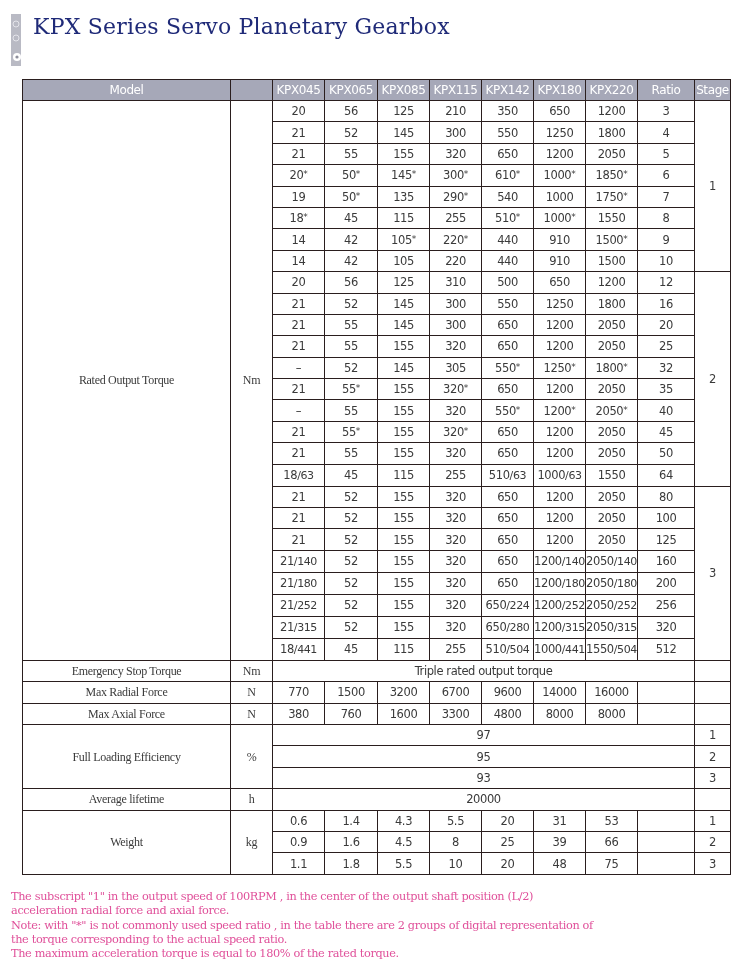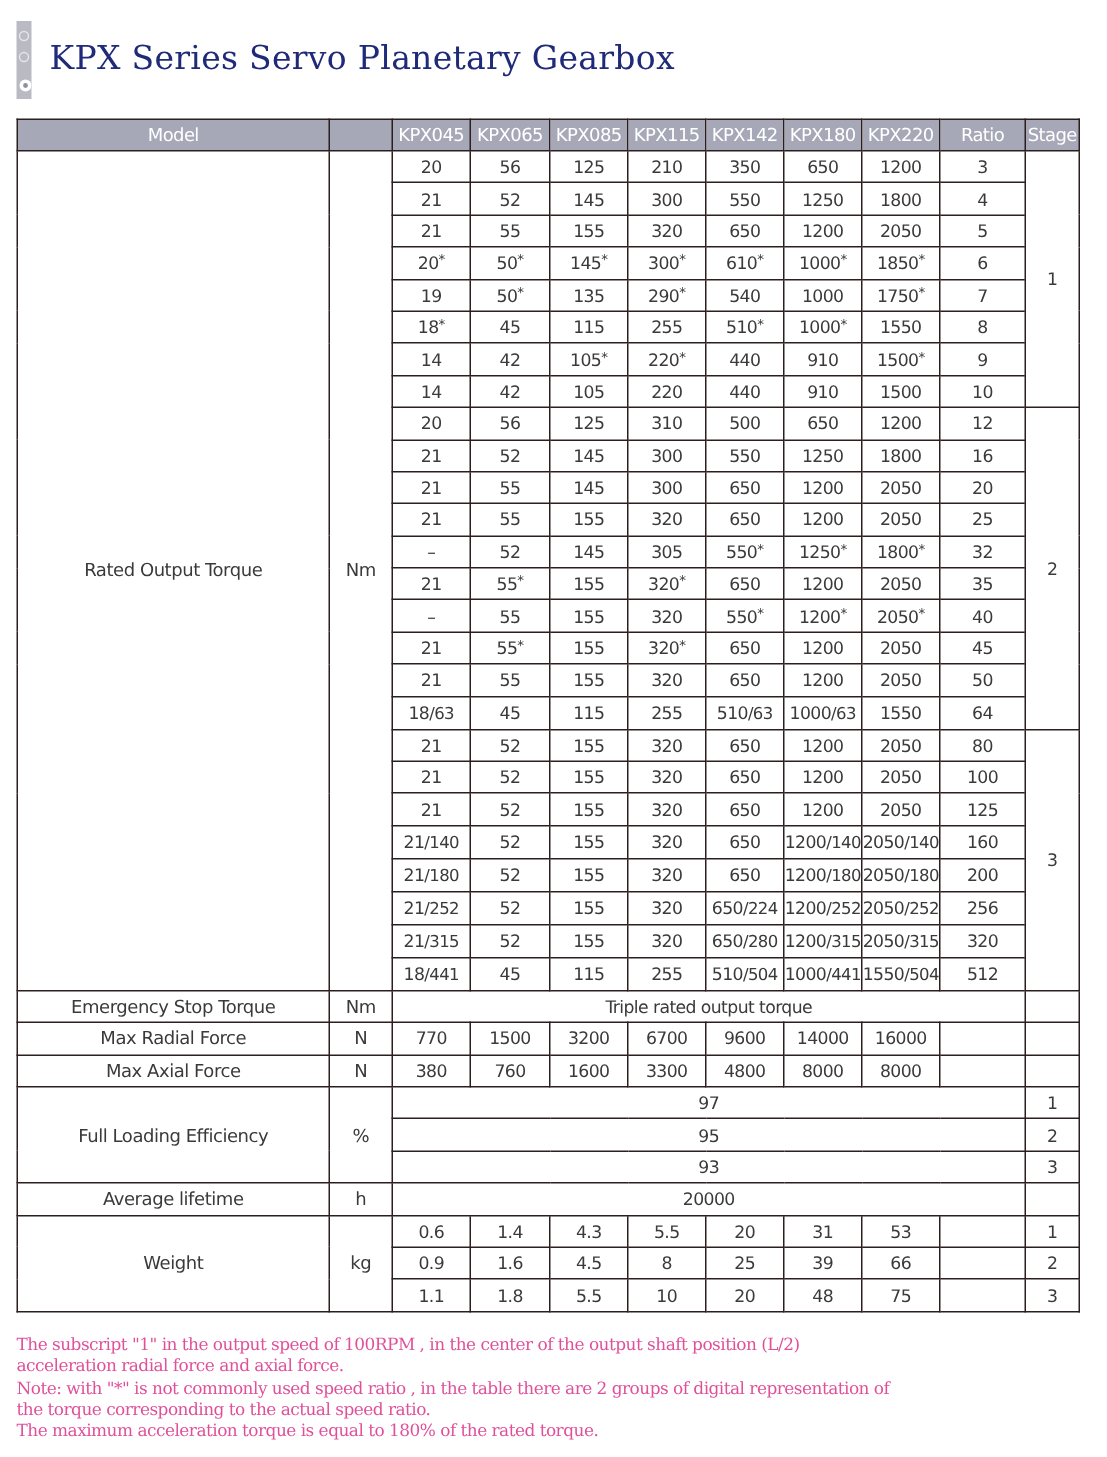--- a/index.html
+++ b/index.html
@@ -1,26 +1,26 @@
 <!DOCTYPE html>
 <html><head>
 <meta charset="utf-8">
 <style>
   html, body { margin: 0; padding: 0; background: #ffffff; }
   body { width: 738px; height: 971px; position: relative; overflow: hidden; font-family: "DejaVu Sans", sans-serif; }
-  .title-block { position: absolute; left: 11px; top: 14px; height: 52px; display: flex; align-items: center; }
+  .title-block { position: absolute; left: 11px; top: 14px; height: 52px; display: flex; align-items: flex-start; }
   .gear-strip { width: 10px; height: 52px; background: #b9bac4; position: relative; margin-right: 12px; }
   .gear-strip svg { position: absolute; left: 0; top: 0; }
   .title-text { font-family: "DejaVu Serif", serif; color: #1f2a78; font-size: 22px; line-height: 26px; letter-spacing: 0.2px; }
   .title-text div { white-space: nowrap; }
 
-  table.spec { position: absolute; left: 11px; top: 79px; border-collapse: collapse; table-layout: fixed; width: 708px; font-family: "DejaVu Sans", sans-serif; font-size: 11.5px; color: #3a3a3a; }
+  table.spec { position: absolute; left: 22px; top: 79px; border-collapse: collapse; table-layout: fixed; width: 708px; font-family: "DejaVu Sans", sans-serif; font-size: 11.5px; color: #3a3a3a; }
   table.spec td, table.spec th { border: 1px solid #2a1e1e; text-align: center; padding: 0; height: 20.4px; line-height: 20px; white-space: nowrap; overflow: hidden; font-weight: normal; letter-spacing: -0.4px; }
   table.spec th { background: #a6a8b8; color: #ffffff; font-size: 12px; height: 20px; }
-  table.spec td.lbl { font-size: 12px; letter-spacing: -0.3px; }
+  table.spec td.lbl { font-size: 12px; letter-spacing: -0.3px; font-family: Liberation Serif, serif; }
   .sub { font-size: 11px; }
   .star { font-size: 9px; vertical-align: top; position: relative; top: -1px; }
 
   .notes { position: absolute; left: 11px; top: 890px; width: 720px; font-family: "DejaVu Serif", serif; font-size: 11.3px; line-height: 14.3px; color: #e0509a; letter-spacing: -0.35px; }
   .notes div { white-space: nowrap; }
 </style>
 </head>
 <body>
 
 <div class="title-block">

